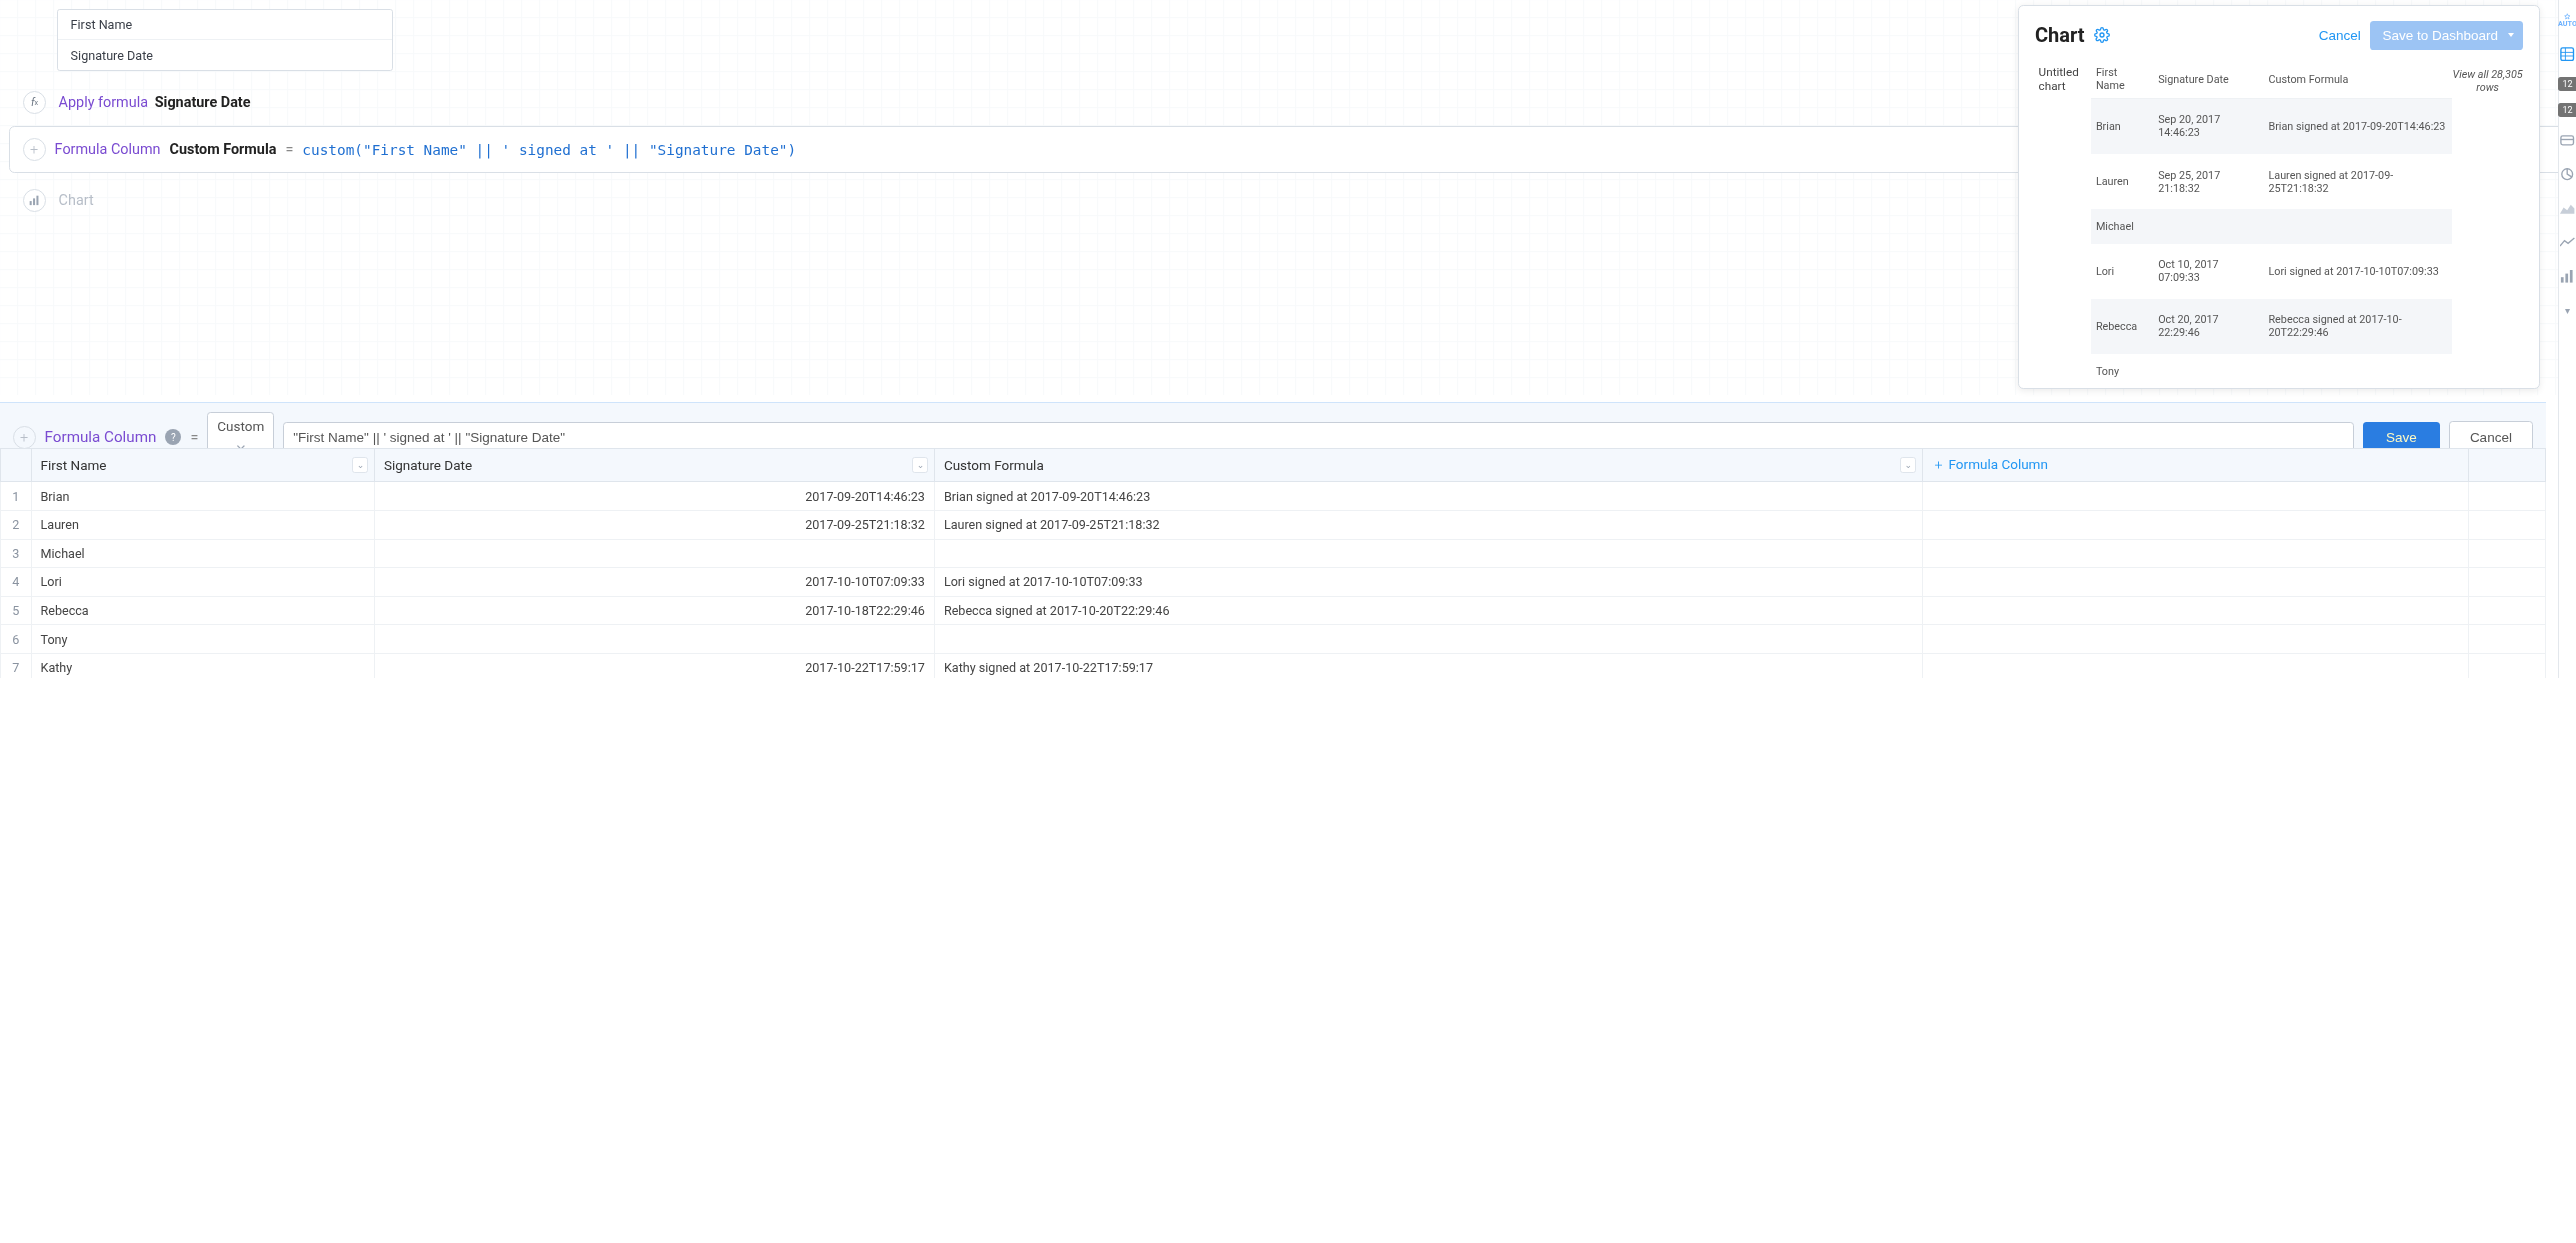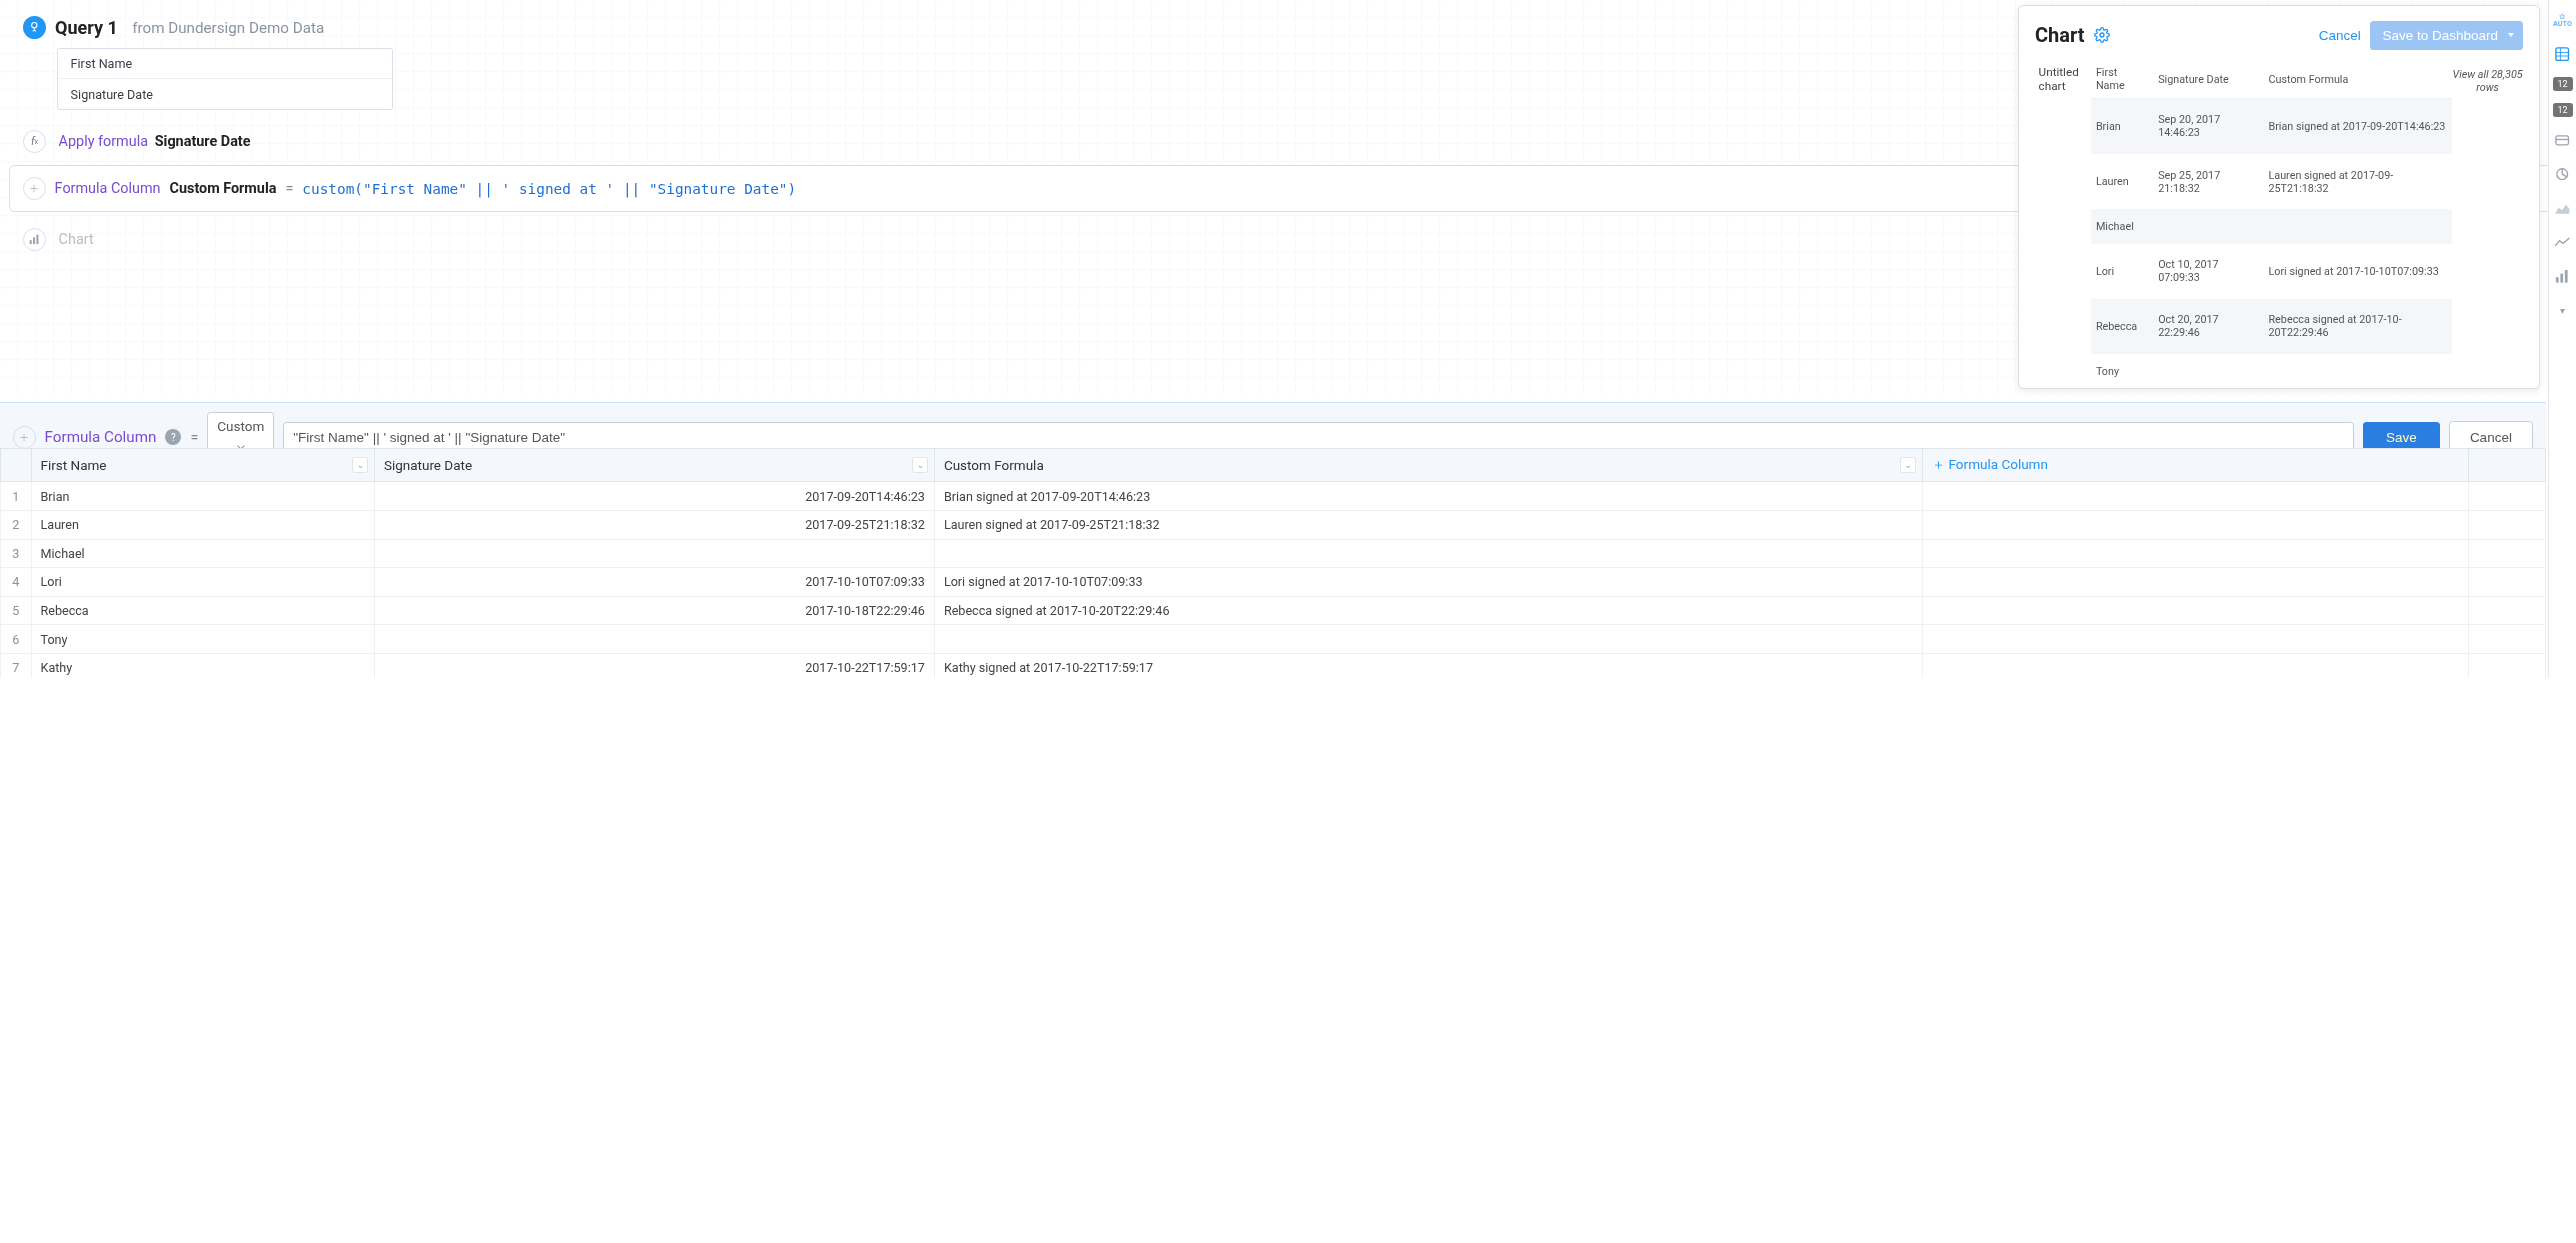--- a/index.html
+++ b/index.html
@@ -126,21 +126,21 @@
 .mini-table td {
   padding:4.5px 5.4px; color:#555;
 }
 .mini-table tr.odd td { background:#f4f6f9; }
 .view-all { text-align:center; font-size:10.8px; color:#555; font-style:italic; margin-top:7.2px; }
 
 .chart-blank { margin-top:12.6px; height:54px; background:#f2f4f6; border-radius:2.7px; }
 
 
 .right-rail {
-  position:absolute; right:0; top:0; bottom:0; width:28px;
+  position:absolute; right:0; top:0; bottom:0; width:18px;
   background:#fff; border-left:0.9px solid #e3e7ec;
   display:flex; flex-direction:column; align-items:center; gap:12.6px;
   padding-top:9px;
 }
 .rail-btn {
   width:21.5px;height:21.5px;border-radius:3.6px;color:#9aa4b2;
   display:flex;align-items:center;justify-content:center;font-size:10px;
   cursor:pointer;
 }
 .rail-btn.auto { color:#6bb1ff; font-size:7.2px; font-weight:700; flex-direction:column; line-height:1;}
@@ -206,32 +206,20 @@
 .grid td.rownum { text-align:center; color:#8a93a0; background:#fff; width:30.5px;}
 .grid td.sig { text-align:right; }
 
 svg { display:block; }
 </style>
 </head>
 <body>
 
 <div class="pipeline">
 
-  <div class="query-header">
-    <div class="query-icon">
-      <svg width="12.6" height="12.6" viewBox="0 0 24 24" fill="none" stroke="#fff" stroke-width="2">
-          <circle cx="12" cy="8" r="5"></circle>
-          <path d="M12 13v4m-3 3l3-3 3 3"></path>
-        </svg>
-    </div>
-    <span class="query-title">Query 1</span>
-    <span class="query-from">
-      <span>from</span>&nbsp;<span>Dundersign Demo Data</span>
-    </span>
-  </div>
 
   <div class="field-stack">
     <div class="field-row">First Name</div>
     <div class="field-row">Signature Date</div>
   </div>
 
   <div class="step apply-step">
     <div class="step-icon">
         <i>f</i>
         <sub style="font-size:7.2px">x</sub>

